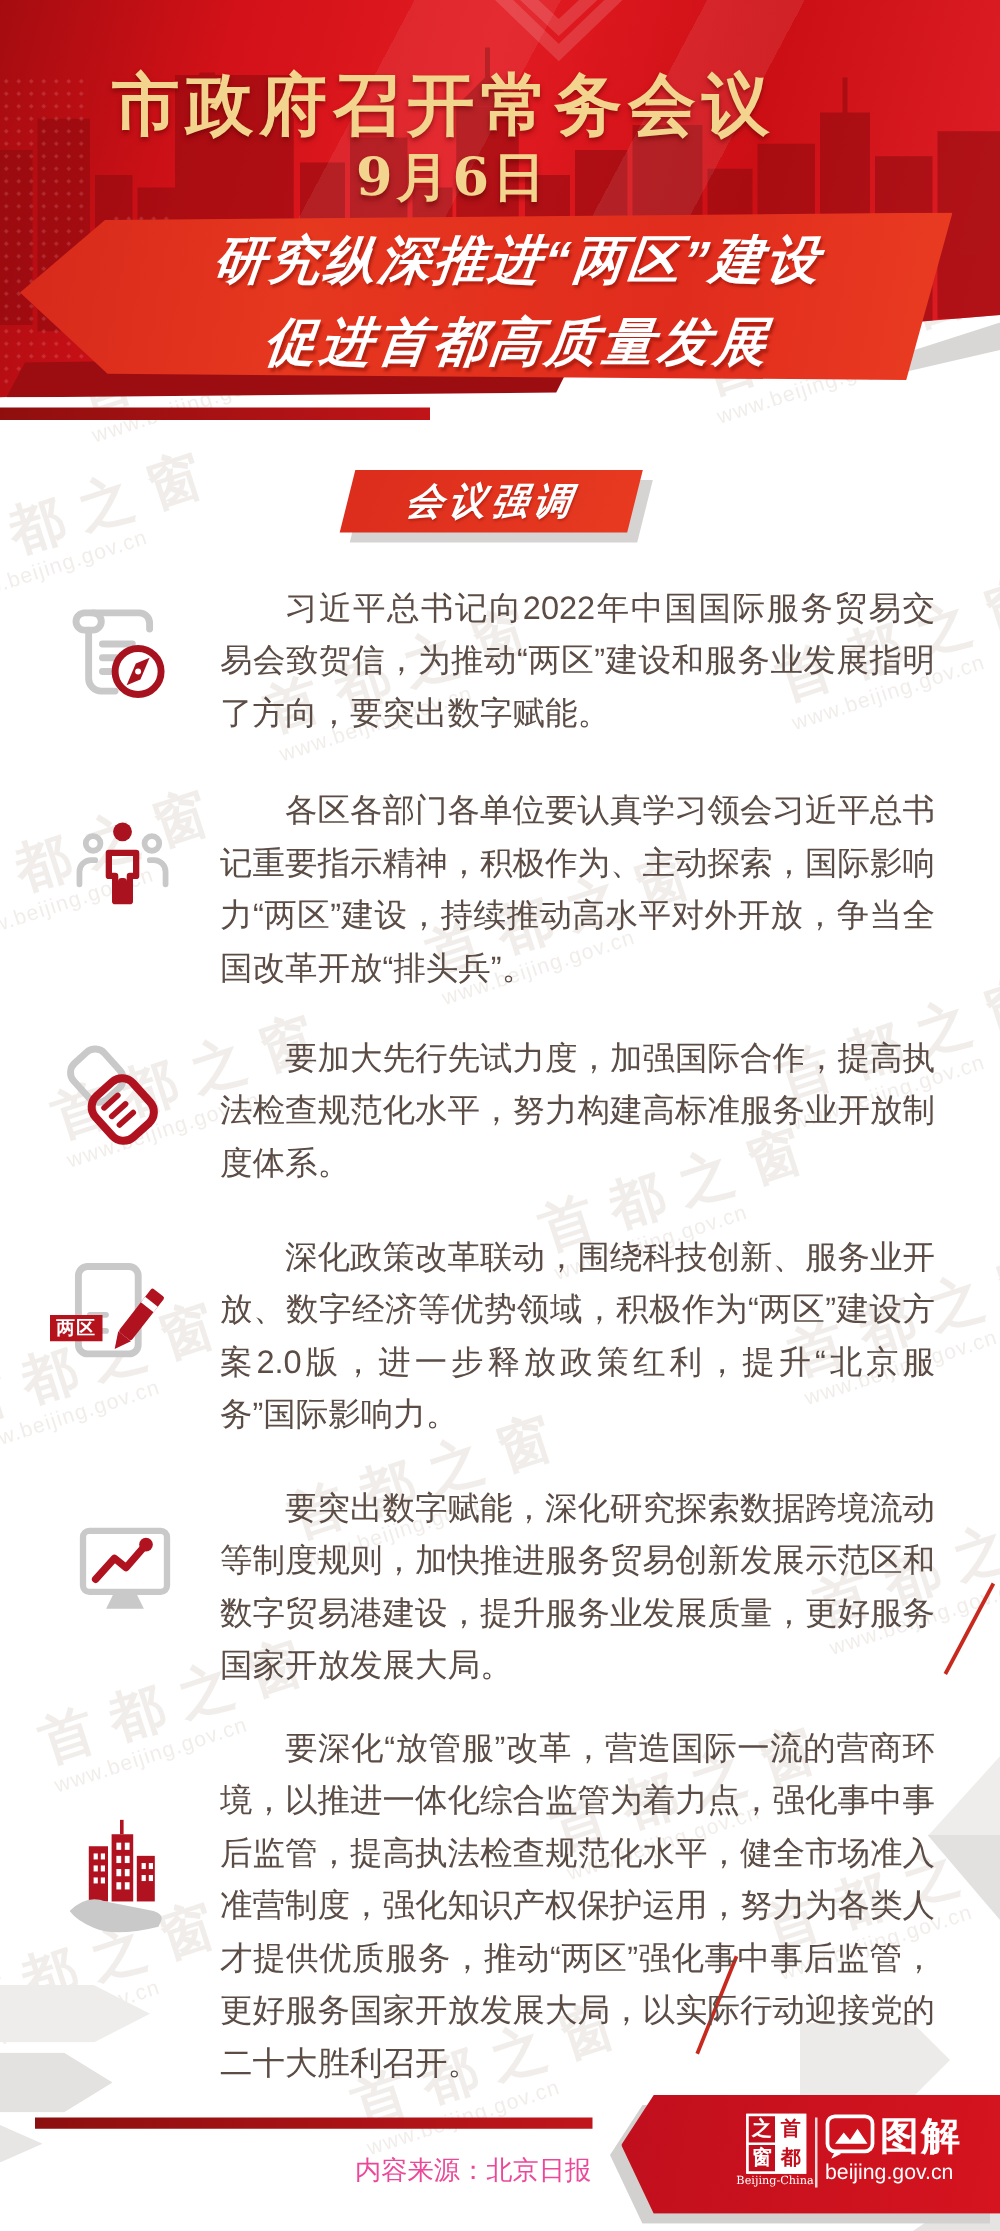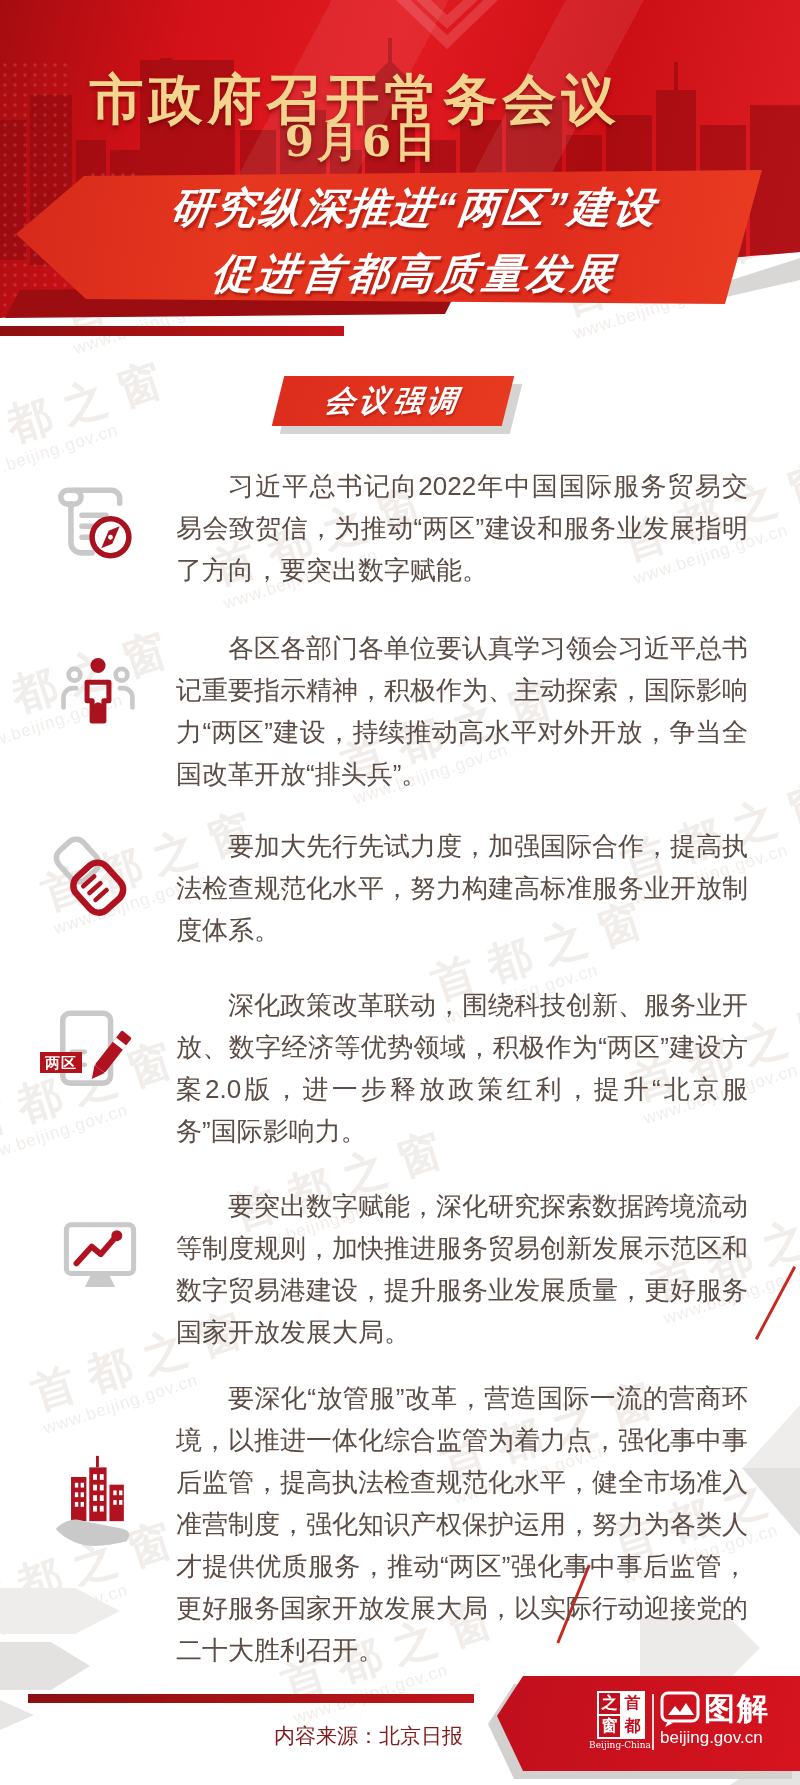--- a/index.html
+++ b/index.html
@@ -15,21 +15,21 @@
           background:linear-gradient(104deg,#a50c10 0%,#d31118 22%,#e31b22 46%,#cc0f15 72%,#e02028 100%);}
   .header .streaks{position:absolute;inset:0;
           background:linear-gradient(118deg,transparent 0 34%,rgba(255,255,255,0.07) 34% 46%,transparent 46% 58%,rgba(255,255,255,0.08) 58% 66%,transparent 66%);}
   .header .sky{position:absolute;left:0;top:0;width:800px;height:330px;opacity:.55;}
   .dots{position:absolute;background-image:radial-gradient(rgba(255,190,190,0.35) 1.5px,transparent 1.7px);
         background-size:10px 10px;opacity:.5;}
   .vmark{position:absolute;left:392px;top:-6px;width:110px;height:70px;opacity:.14;}
   .vmark svg{width:100%;height:100%;}
   .page-title{position:absolute;left:0;top:48px;width:710px;text-align:center;z-index:4;
               font-family:"DejaVu Serif",serif;font-weight:bold;font-size:54px;letter-spacing:5px;
-              color:#f3d48e;text-shadow:0 3px 4px rgba(90,0,0,.55);margin-top:16px;}
+              color:#f3d48e;text-shadow:0 3px 4px rgba(90,0,0,.55);}
   .page-date{position:absolute;left:0;top:114px;width:724px;text-align:center;z-index:4;
              font-family:"DejaVu Serif",serif;font-weight:bold;font-size:42px;letter-spacing:3px;
              color:#f3d48e;text-shadow:0 3px 4px rgba(90,0,0,.55);}
   
   .ribbon-under{position:absolute;left:5px;top:284px;width:455px;height:34px;z-index:3;background:#9c0d12;
                 clip-path:polygon(15px 6px,455px 0,440px 30px,0 34px);}
   .gray-band-right{position:absolute;left:688px;top:250px;width:112px;height:54px;z-index:2;background:#d9d7d5;
                 clip-path:polygon(0 44px,112px 8px,112px 30px,8px 54px);}
   .ribbon{position:absolute;left:14px;top:170px;width:752px;height:134px;z-index:4;
           background:linear-gradient(100deg,#d7291b 0%,#e6371f 30%,#e02c1d 70%,#ea3c22 100%);
@@ -57,21 +57,21 @@
              font-family:"Liberation Sans",sans-serif;}
   .icon-label{position:absolute;left:-6px;top:12px;background:#b5121c;color:#fff;
               font-size:15px;font-weight:bold;padding:2px 5px;line-height:17px;letter-spacing:1px;margin-top:36px;}
   
   .redline{position:absolute;width:3px;background:#c8291e;z-index:2;}
   .chev{position:absolute;z-index:1;}
   
   .footer-bar{position:absolute;left:28px;top:1694px;width:446px;height:9px;z-index:3;
               background:linear-gradient(90deg,#8c0f0f,#c0161b);}
   .credits{position:absolute;left:40px;top:1722px;z-index:3;font-size:21px;color:#6c635d;}
-  .source{position:absolute;left:274px;top:1722px;z-index:3;font-size:21px;color:#7f1d1d;}
+  .source{position:absolute;left:284px;top:1722px;z-index:3;font-size:21px;color:#ec4899;}
   .fb-shadow{position:absolute;left:488px;top:1684px;width:304px;height:95px;z-index:2;background:#d3d1cf;
              clip-path:polygon(0 42%,26px 0,100% 0,100% 100%,26px 100%);}
   .fbanner{position:absolute;left:497px;top:1676px;width:303px;height:95px;z-index:3;
            background:linear-gradient(100deg,#c10f1d,#d5141f);
            clip-path:polygon(0 42%,26px 0,100% 0,100% 100%,26px 100%);}
   .seal{position:absolute;left:100px;top:15px;width:44px;height:44px;border:2px solid #fff;
         display:grid;grid-template-columns:1fr 1fr;grid-template-rows:1fr 1fr;gap:2px;background:#fff;}
   .seal div{display:flex;align-items:center;justify-content:center;font-family:"DejaVu Serif",serif;
             font-weight:bold;font-size:16px;}
   .seal .on-red{background:#c10f1d;color:#fff;}

